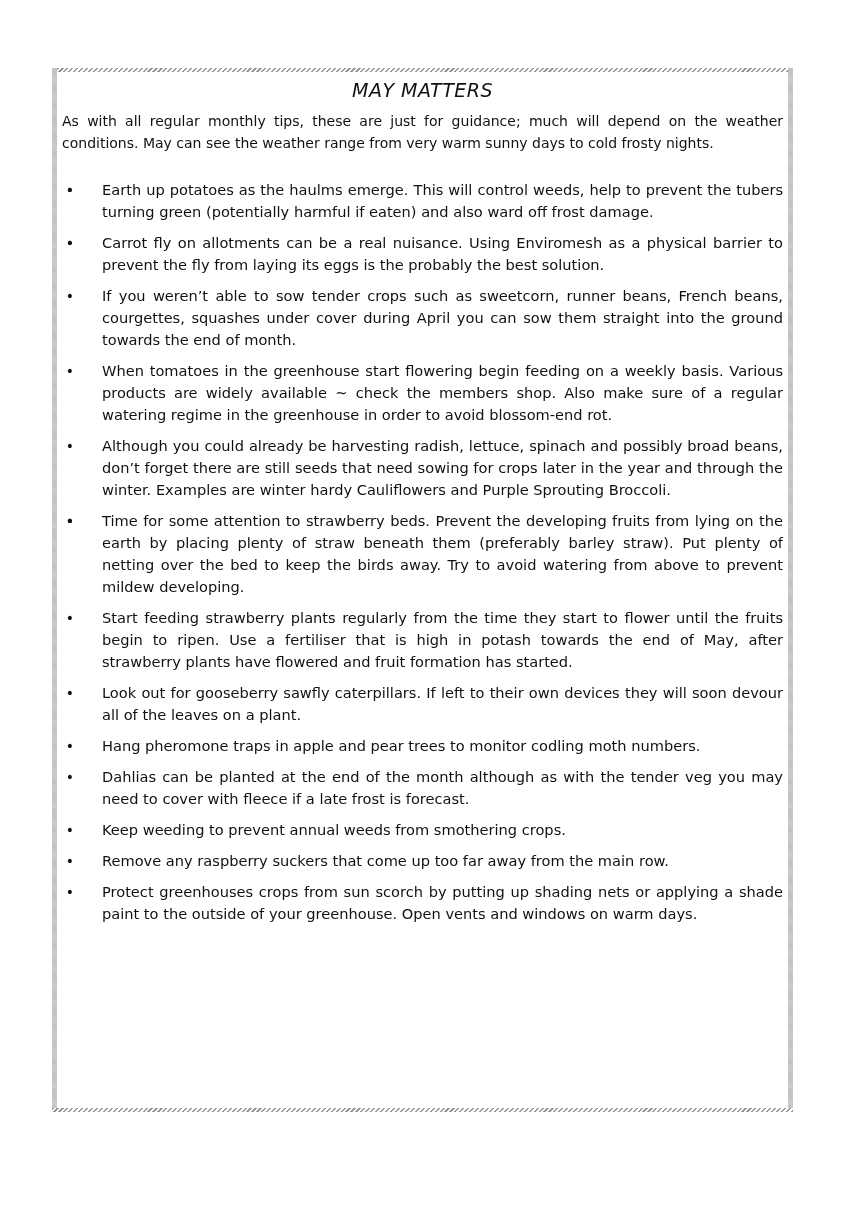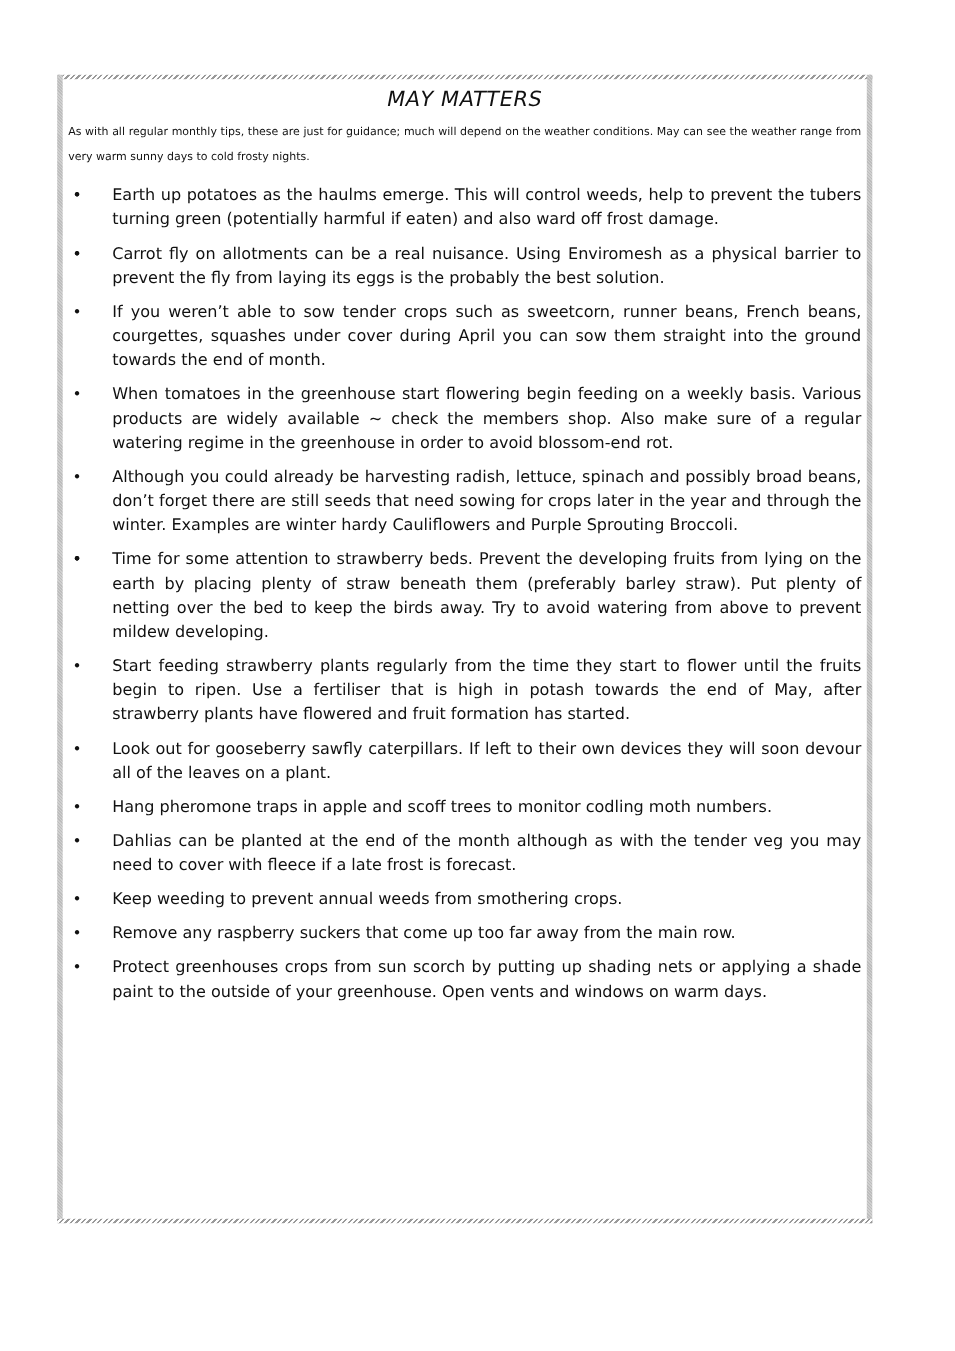--- a/index.html
+++ b/index.html
@@ -64,24 +64,24 @@
       text-align: center;
       font-weight: normal;
       font-style: italic;
       font-size: 19px;
       letter-spacing: 0.5px;
       margin: 2px 0 6px 0;
       height: 28px;
       line-height: 28px;
     }
     .intro {
-      font-size: 10px;
+      font-size: 14px;
       line-height: 22px;
       text-align: justify;
-      margin: 0 0 13px 0;
+      margin: 0 0 25px 0;
     }
     ul.tips {
       list-style: none;
       margin: 0;
       padding: 0;
     }
     ul.tips li {
       position: relative;
       padding-left: 40px;
       font-size: 14.6px;
@@ -116,20 +116,20 @@
         <li><span class="bullet">•</span></li>
         <li><span class="bullet">•</span><span>Carrot fly on allotments can be a real nuisance.  Using Enviromesh as a physical barrier to prevent the fly from laying its eggs is the probably the best solution.</span></li>
         <li><span class="bullet">•</span><span>If you weren’t able to sow tender crops such as sweetcorn, runner beans, French beans, courgettes, squashes under cover during April you can sow them straight into the ground towards the end of month.</span></li>
         <li><span class="bullet">•</span><span>When tomatoes in the greenhouse start flowering begin feeding on a weekly basis. Various products are widely available ~ check the members shop.  Also make sure of a regular watering regime in the greenhouse in order to avoid blossom-end rot.</span></li>
         <li><span class="bullet">•</span><span>Although you could already be harvesting radish, lettuce, spinach and possibly broad beans, don’t forget there are still seeds that need sowing for crops later in the year and through the winter. Examples are winter hardy Cauliflowers and Purple Sprouting Broccoli.</span></li>
         <li><span class="bullet">•</span></li>
         <li><span class="bullet">•</span></li>
         <li><span class="bullet">•</span><span>Time for some attention to strawberry beds.  Prevent the developing fruits from lying on the earth by placing plenty of straw beneath them (preferably barley straw).  Put plenty of netting over the bed to keep the birds away.  Try to avoid watering from above to prevent mildew developing.</span></li>
         <li><span class="bullet">•</span><span>Start feeding strawberry plants regularly from the time they start to flower until the fruits begin to ripen.  Use a fertiliser that is high in potash towards the end of May, after strawberry plants have flowered and fruit formation has started.</span></li>
         <li><span class="bullet">•</span><span>Look out for gooseberry sawfly caterpillars.  If left to their own devices they will soon devour all of the leaves on a plant.</span></li>
-        <li><span class="bullet">•</span><span>Hang pheromone traps in apple and scoff trees to monitor codling moth numbers.</span></li>
+        <li><span class="bullet">•</span><span>Hang pheromone traps in apple and pear trees to monitor codling moth numbers.</span></li>
         <li><span class="bullet">•</span><span>Dahlias can be planted at the end of the month although as with the tender veg you may need to cover with fleece if a late frost is forecast.</span></li>
         <li><span class="bullet">•</span><span>Keep weeding to prevent annual weeds from smothering crops.</span></li>
         <li><span class="bullet">•</span><span>Remove any raspberry suckers that come up too far away from the main row.</span></li>
         <li><span class="bullet">•</span><span>Protect greenhouses crops from sun scorch by putting up shading nets or applying a shade paint to the outside of your greenhouse.  Open vents and windows on warm days.</span></li>
       </ul>
   </div>
 </div>
 
 </body></html>

